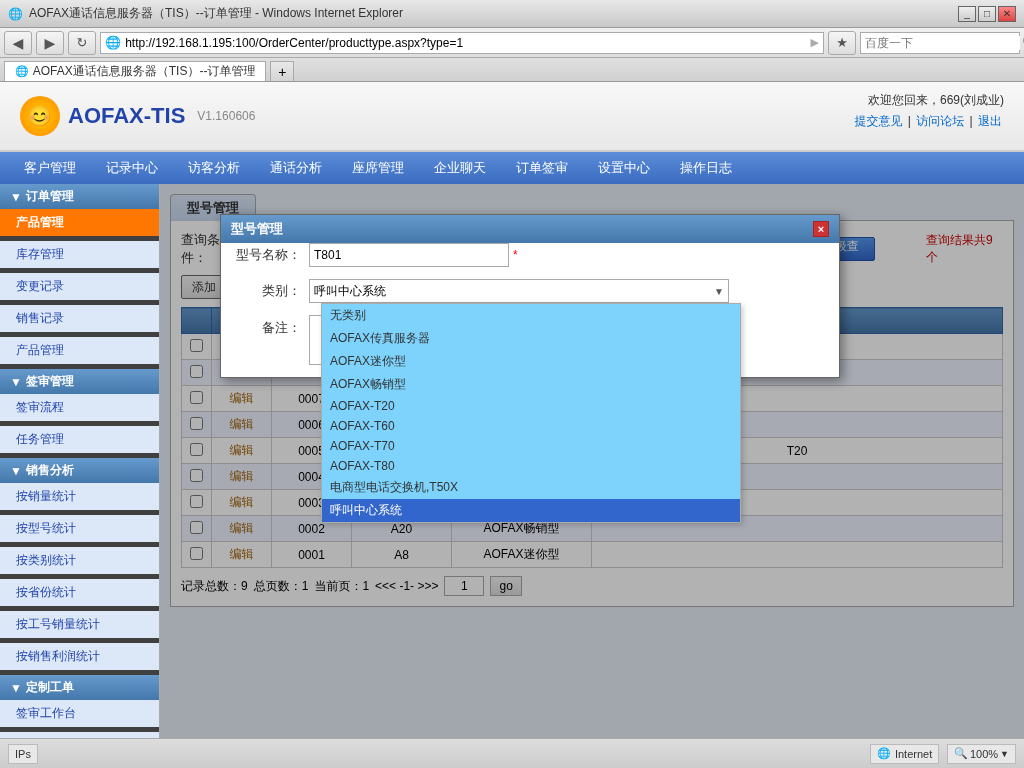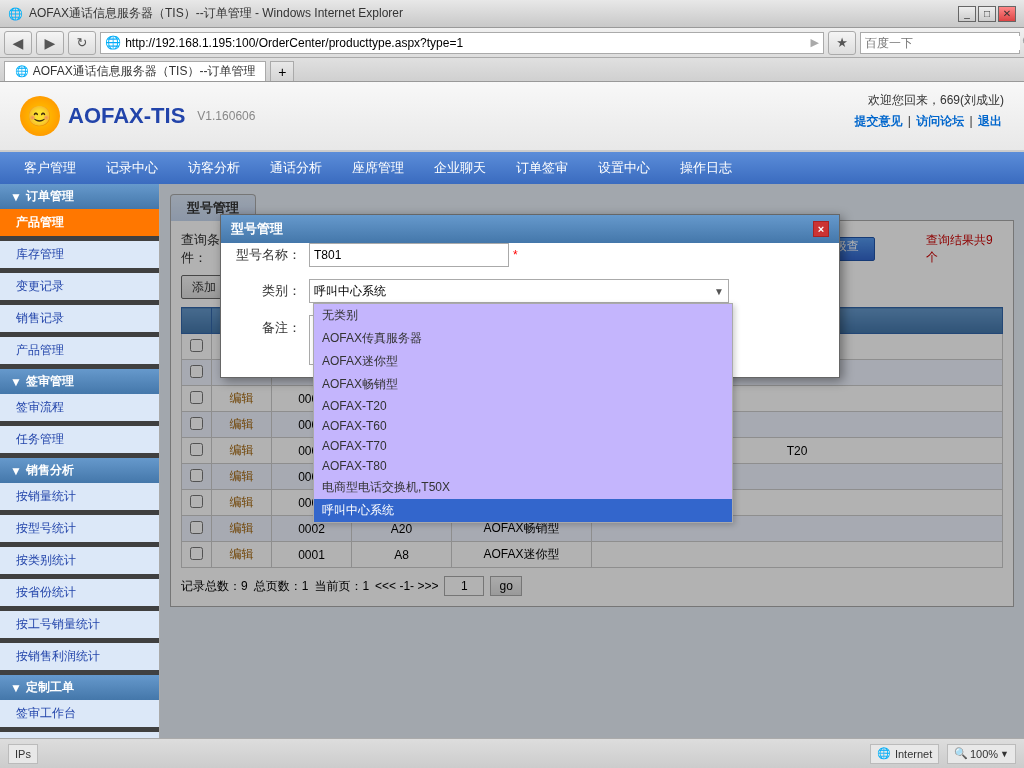--- a/index.html
+++ b/index.html
@@ -109,21 +109,21 @@
       display: flex; align-items: center; justify-content: center;
       font-size: 20px;
     }
     .logo-text { font-size: 22px; font-weight: bold; color: #2244aa; }
     .logo-version { font-size: 12px; color: #888; margin-left: 4px; }
     .user-info {
       position: absolute; right: 20px; top: 10px;
       text-align: right; font-size: 12px; color: #333;
     }
     .user-info .welcome { margin-bottom: 4px; }
-    .user-info .links a { color: #0066cc; text-decoration: none; margin: 0 2px; font-weight: bold; }
+    .user-info .links a { color: #0066cc; text-decoration: none; margin: 0 2px; }
 
     
     .nav-bar {
       background: linear-gradient(to bottom, #5b8dd9, #3a6bbf);
       height: 32px;
       display: flex;
       align-items: center;
       padding: 0 10px;
       gap: 2px;
     }
@@ -329,23 +329,23 @@
       width: 420px; height: 24px;
       border: 1px solid #aaa;
       padding: 0 4px; font-size: 12px;
       background: white;
       display: flex; align-items: center; justify-content: space-between;
       cursor: pointer;
     }
     .dropdown-arrow { font-size: 10px; color: #555; }
     .dropdown-list {
       position: absolute;
-      top: 24px; left: 4px;
+      top: 24px; left: 12px;
       width: 420px;
-      background: #c4b5fd;
+      background: #7dd3fc;
       border: 1px solid #aaa;
       z-index: 100;
       box-shadow: 2px 2px 6px rgba(0,0,0,0.2);
     }
     .dropdown-item {
       padding: 3px 8px;
       font-size: 12px;
       cursor: pointer;
       color: #333;
     }

